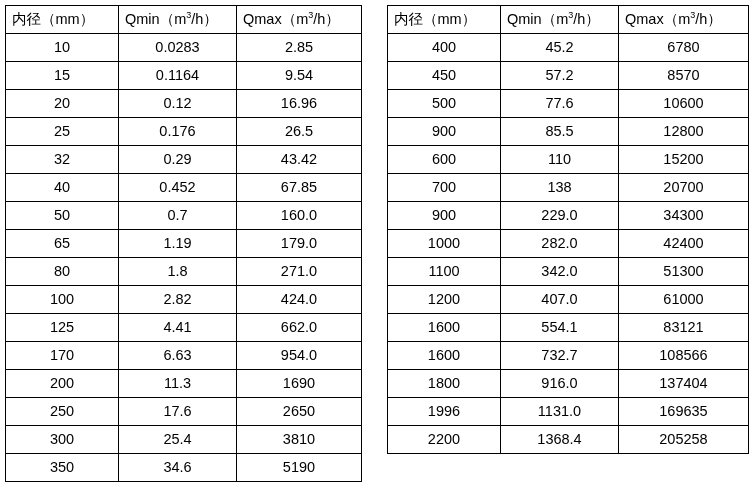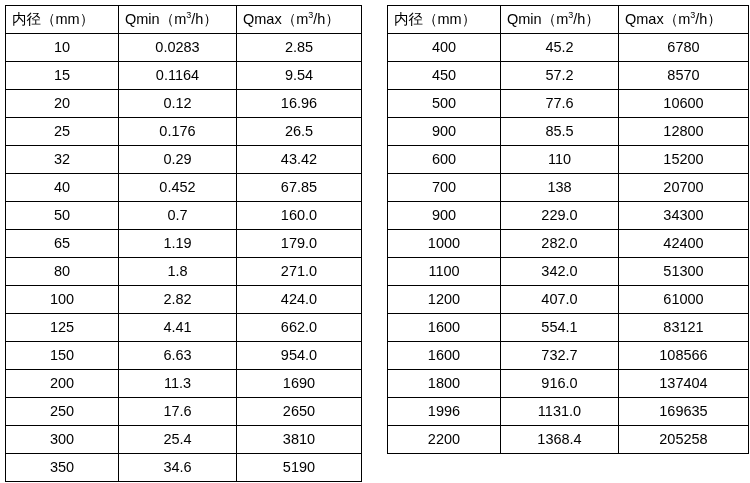--- a/index.html
+++ b/index.html
@@ -125,21 +125,21 @@
           <td>100</td>
           <td>2.82</td>
           <td>424.0</td>
         </tr>
         <tr>
           <td>125</td>
           <td>4.41</td>
           <td>662.0</td>
         </tr>
         <tr>
-          <td>150</td>
+          <td>170</td>
           <td>6.63</td>
           <td>954.0</td>
         </tr>
         <tr>
           <td>200</td>
           <td>11.3</td>
           <td>1690</td>
         </tr>
         <tr>
           <td>250</td>

